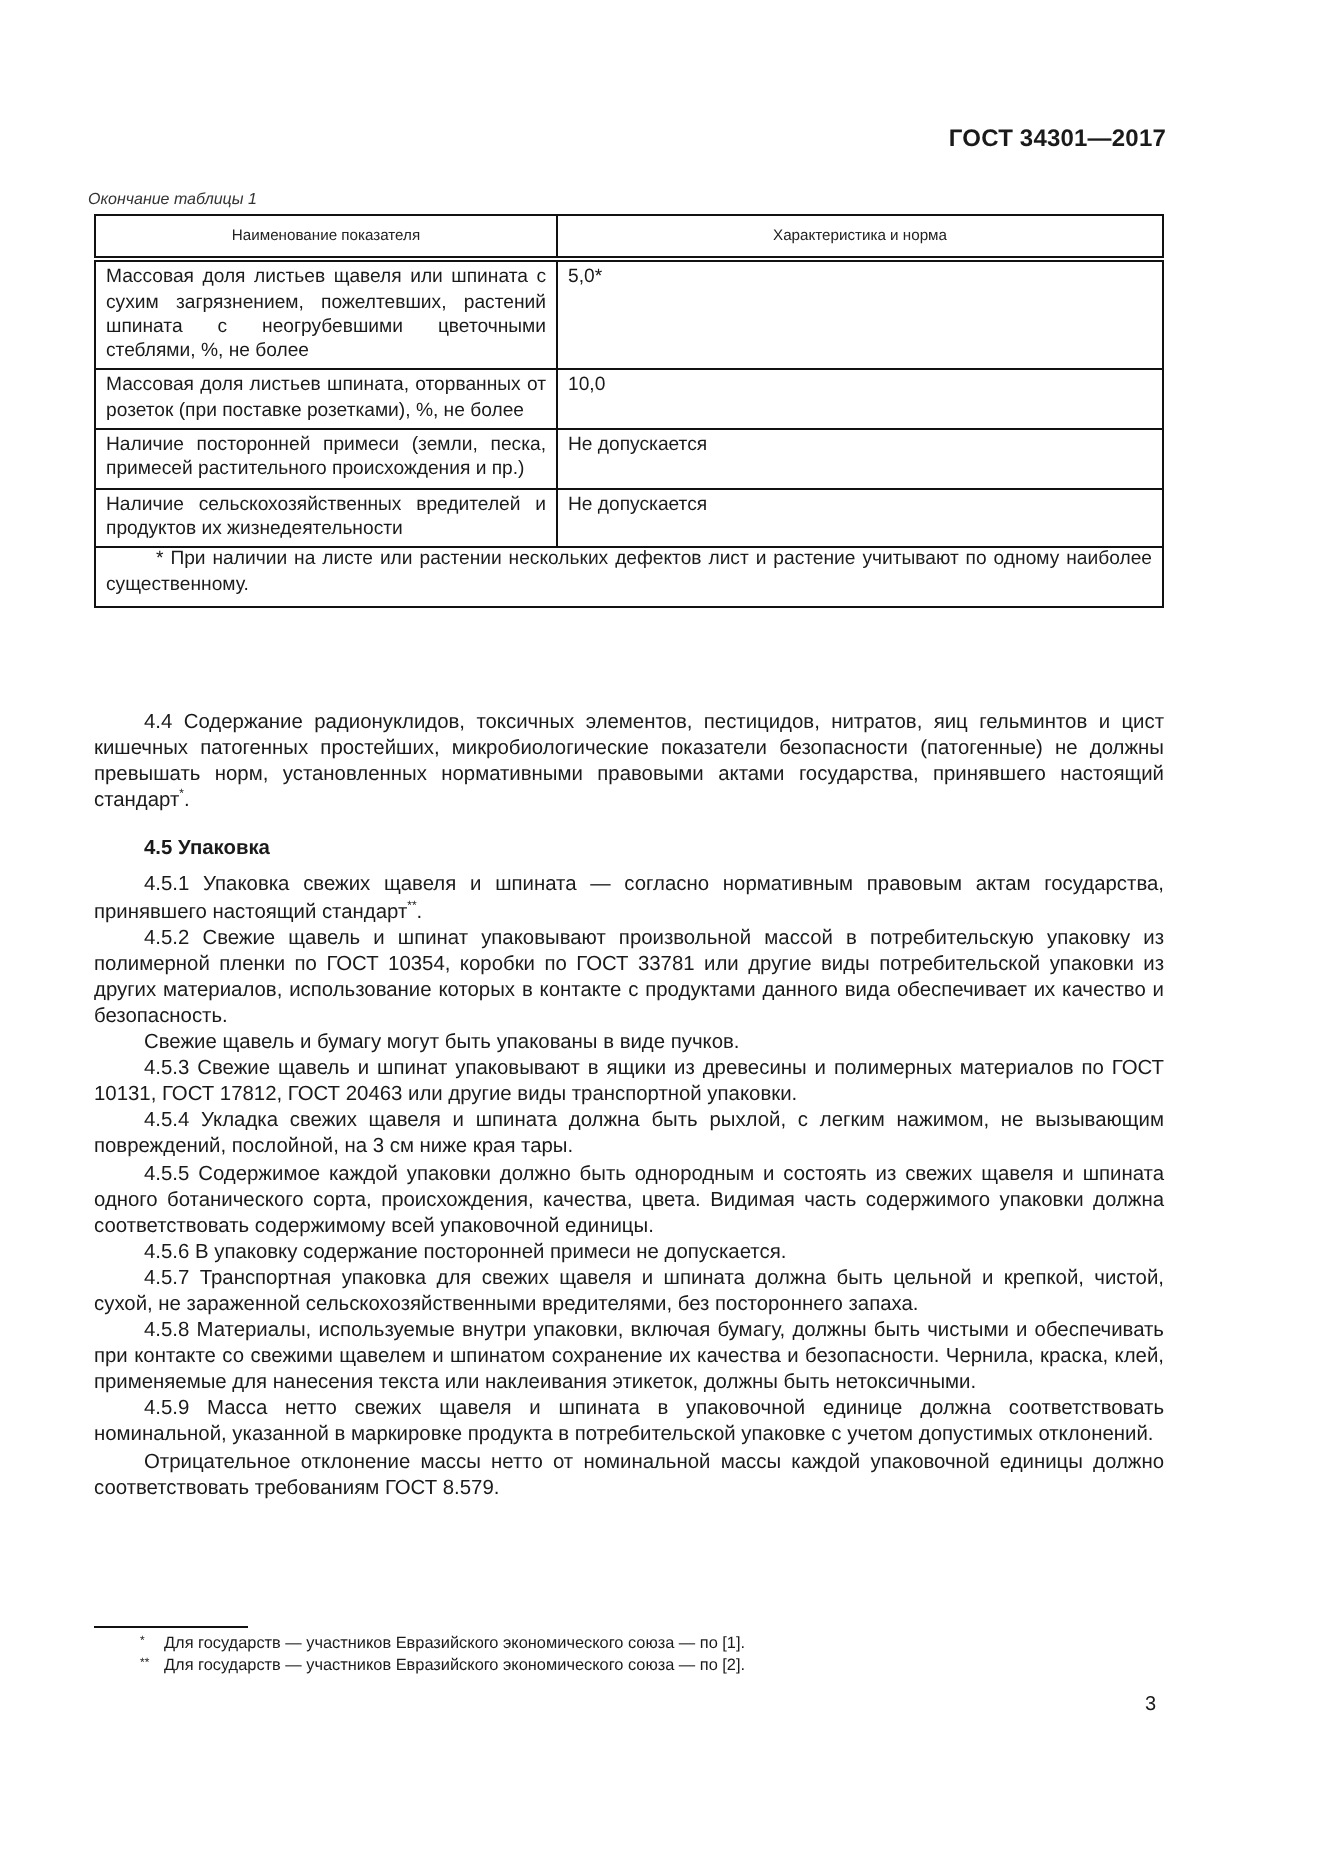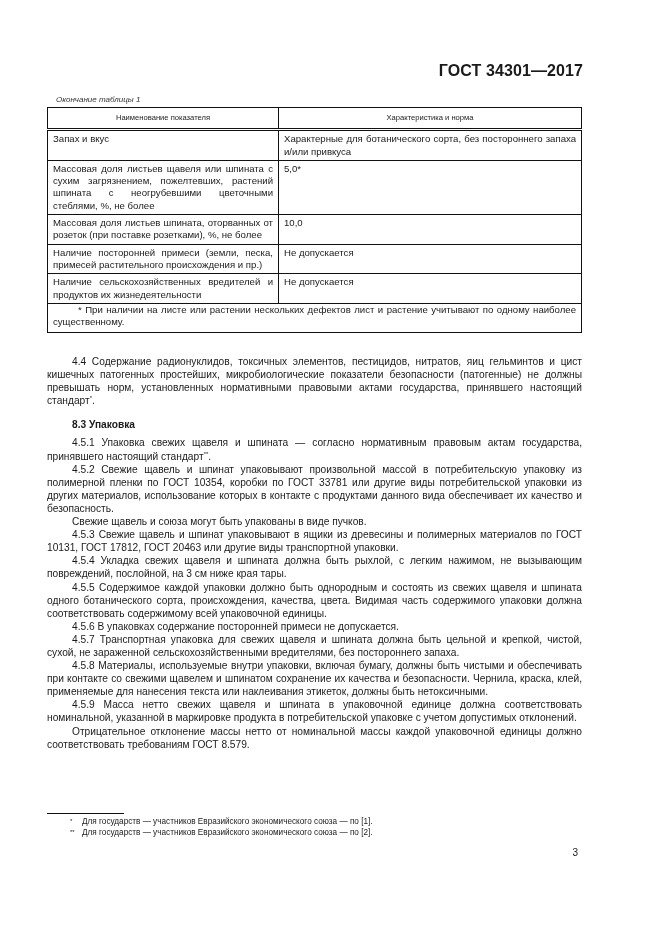--- a/index.html
+++ b/index.html
@@ -2,24 +2,24 @@
 <html><head>
 <meta charset="utf-8">
 <style>
   html, body { margin: 0; padding: 0; background: #ffffff; }
   body {
     width: 661px; height: 935px; position: relative; overflow: hidden;
     font-family: "Liberation Sans", sans-serif; color: #1a1a1a;
   }
   .doc-code {
     position: absolute; top: 62px; right: 78px;
-    font-weight: bold; font-size: 16px; letter-spacing: 0.1px;
+    font-weight: bold; font-size: 12px; letter-spacing: 0.1px;
   }
   .table-caption {
-    position: absolute; top: 95px; left: 56px;
+    position: absolute; top: 95px; left: 44px;
     font-style: italic; font-size: 8px; color: #333;
   }
   table.spec {
     position: absolute; top: 107px; left: 47px; width: 535px;
     border-collapse: collapse; font-size: 9.6px; line-height: 12.3px; border-radius: 14px;
   }
   table.spec td, table.spec th {
     border: 1px solid #111; vertical-align: top; padding: 2px 5px 2px 5px;
     font-weight: normal;
   }
@@ -58,24 +58,20 @@
 
 <table class="spec">
   <thead>
     <tr>
       <th>Наименование показателя</th>
       <th>Характеристика и норма</th>
     </tr>
   </thead>
   <tbody>
     <tr>
-      <td class="c1">Запах и вкус</td>
-      <td class="c2 left">Характерные для ботанического сорта, без постороннего запаха и/или привкуса</td>
-    </tr>
-    <tr>
       <td class="c1">Массовая доля листьев щавеля или шпината с сухим загрязнением, пожелтевших, растений шпината с неогрубевшими цветочными стеблями, %, не более</td>
       <td class="c2">5,0*</td>
     </tr>
     <tr>
       <td class="c1">Массовая доля листьев шпината, оторванных от розеток (при поставке розетками), %, не более</td>
       <td class="c2">10,0</td>
     </tr>
     <tr>
       <td class="c1">Наличие посторонней примеси (земли, песка, примесей растительного происхождения и пр.)</td>
       <td class="c2">Не допускается</td>
@@ -85,28 +81,28 @@
       <td class="c2">Не допускается</td>
     </tr>
     <tr>
       <td colspan="2" class="note"><span class="indent"></span><span>* При наличии на листе или растении нескольких дефектов лист и растение учитывают по одному наиболее существенному.</span></td>
     </tr>
   </tbody>
 </table>
 
 <div class="body-text" style="top:355px;">
   <p><span>4.4 Содержание радионуклидов, токсичных элементов, пестицидов, нитратов, яиц гельминтов и цист кишечных патогенных простейших, микробиологические показатели безопасности (патогенные) не должны превышать норм, установленных нормативными правовыми актами государства, принявшего настоящий стандарт</span><sup>*</sup>.</p>
-  <p class="heading">8.3 Упаковка</p>
+  <p class="heading">4.5 Упаковка</p>
   <p><span>4.5.1 Упаковка свежих щавеля и шпината — согласно нормативным правовым актам государства, принявшего настоящий стандарт</span><sup>**</sup>.</p>
   <p>4.5.2 Свежие щавель и шпинат упаковывают произвольной массой в потребительскую упаковку из полимерной пленки по ГОСТ 10354, коробки по ГОСТ 33781 или другие виды потребительской упаковки из других материалов, использование которых в контакте с продуктами данного вида обеспечивает их качество и безопасность.</p>
-  <p>Свежие щавель и союза могут быть упакованы в виде пучков.</p>
+  <p>Свежие щавель и бумагу могут быть упакованы в виде пучков.</p>
   <p>4.5.3 Свежие щавель и шпинат упаковывают в ящики из древесины и полимерных материалов по ГОСТ 10131, ГОСТ 17812, ГОСТ 20463 или другие виды транспортной упаковки.</p>
   <p>4.5.4 Укладка свежих щавеля и шпината должна быть рыхлой, с легким нажимом, не вызывающим повреждений, послойной, на 3 см ниже края тары.</p>
   <p>4.5.5 Содержимое каждой упаковки должно быть однородным и состоять из свежих щавеля и шпината одного ботанического сорта, происхождения, качества, цвета. Видимая часть содержимого упаковки должна соответствовать содержимому всей упаковочной единицы.</p>
-  <p>4.5.6 В упаковках содержание посторонней примеси не допускается.</p>
+  <p>4.5.6 В упаковку содержание посторонней примеси не допускается.</p>
   <p>4.5.7 Транспортная упаковка для свежих щавеля и шпината должна быть цельной и крепкой, чистой, сухой, не зараженной сельскохозяйственными вредителями, без постороннего запаха.</p>
   <p>4.5.8 Материалы, используемые внутри упаковки, включая бумагу, должны быть чистыми и обеспечивать при контакте со свежими щавелем и шпинатом сохранение их качества и безопасности. Чернила, краска, клей, применяемые для нанесения текста или наклеивания этикеток, должны быть нетоксичными.</p>
   <p>4.5.9 Масса нетто свежих щавеля и шпината в упаковочной единице должна соответствовать номинальной, указанной в маркировке продукта в потребительской упаковке с учетом допустимых отклонений.</p>
   <p>Отрицательное отклонение массы нетто от номинальной массы каждой упаковочной единицы должно соответствовать требованиям ГОСТ 8.579.</p>
 </div>
 
 <div class="fn-rule"></div>
 <div class="footnotes">
   <div class="fn-line">
     <span class="fn-mark">*</span>

